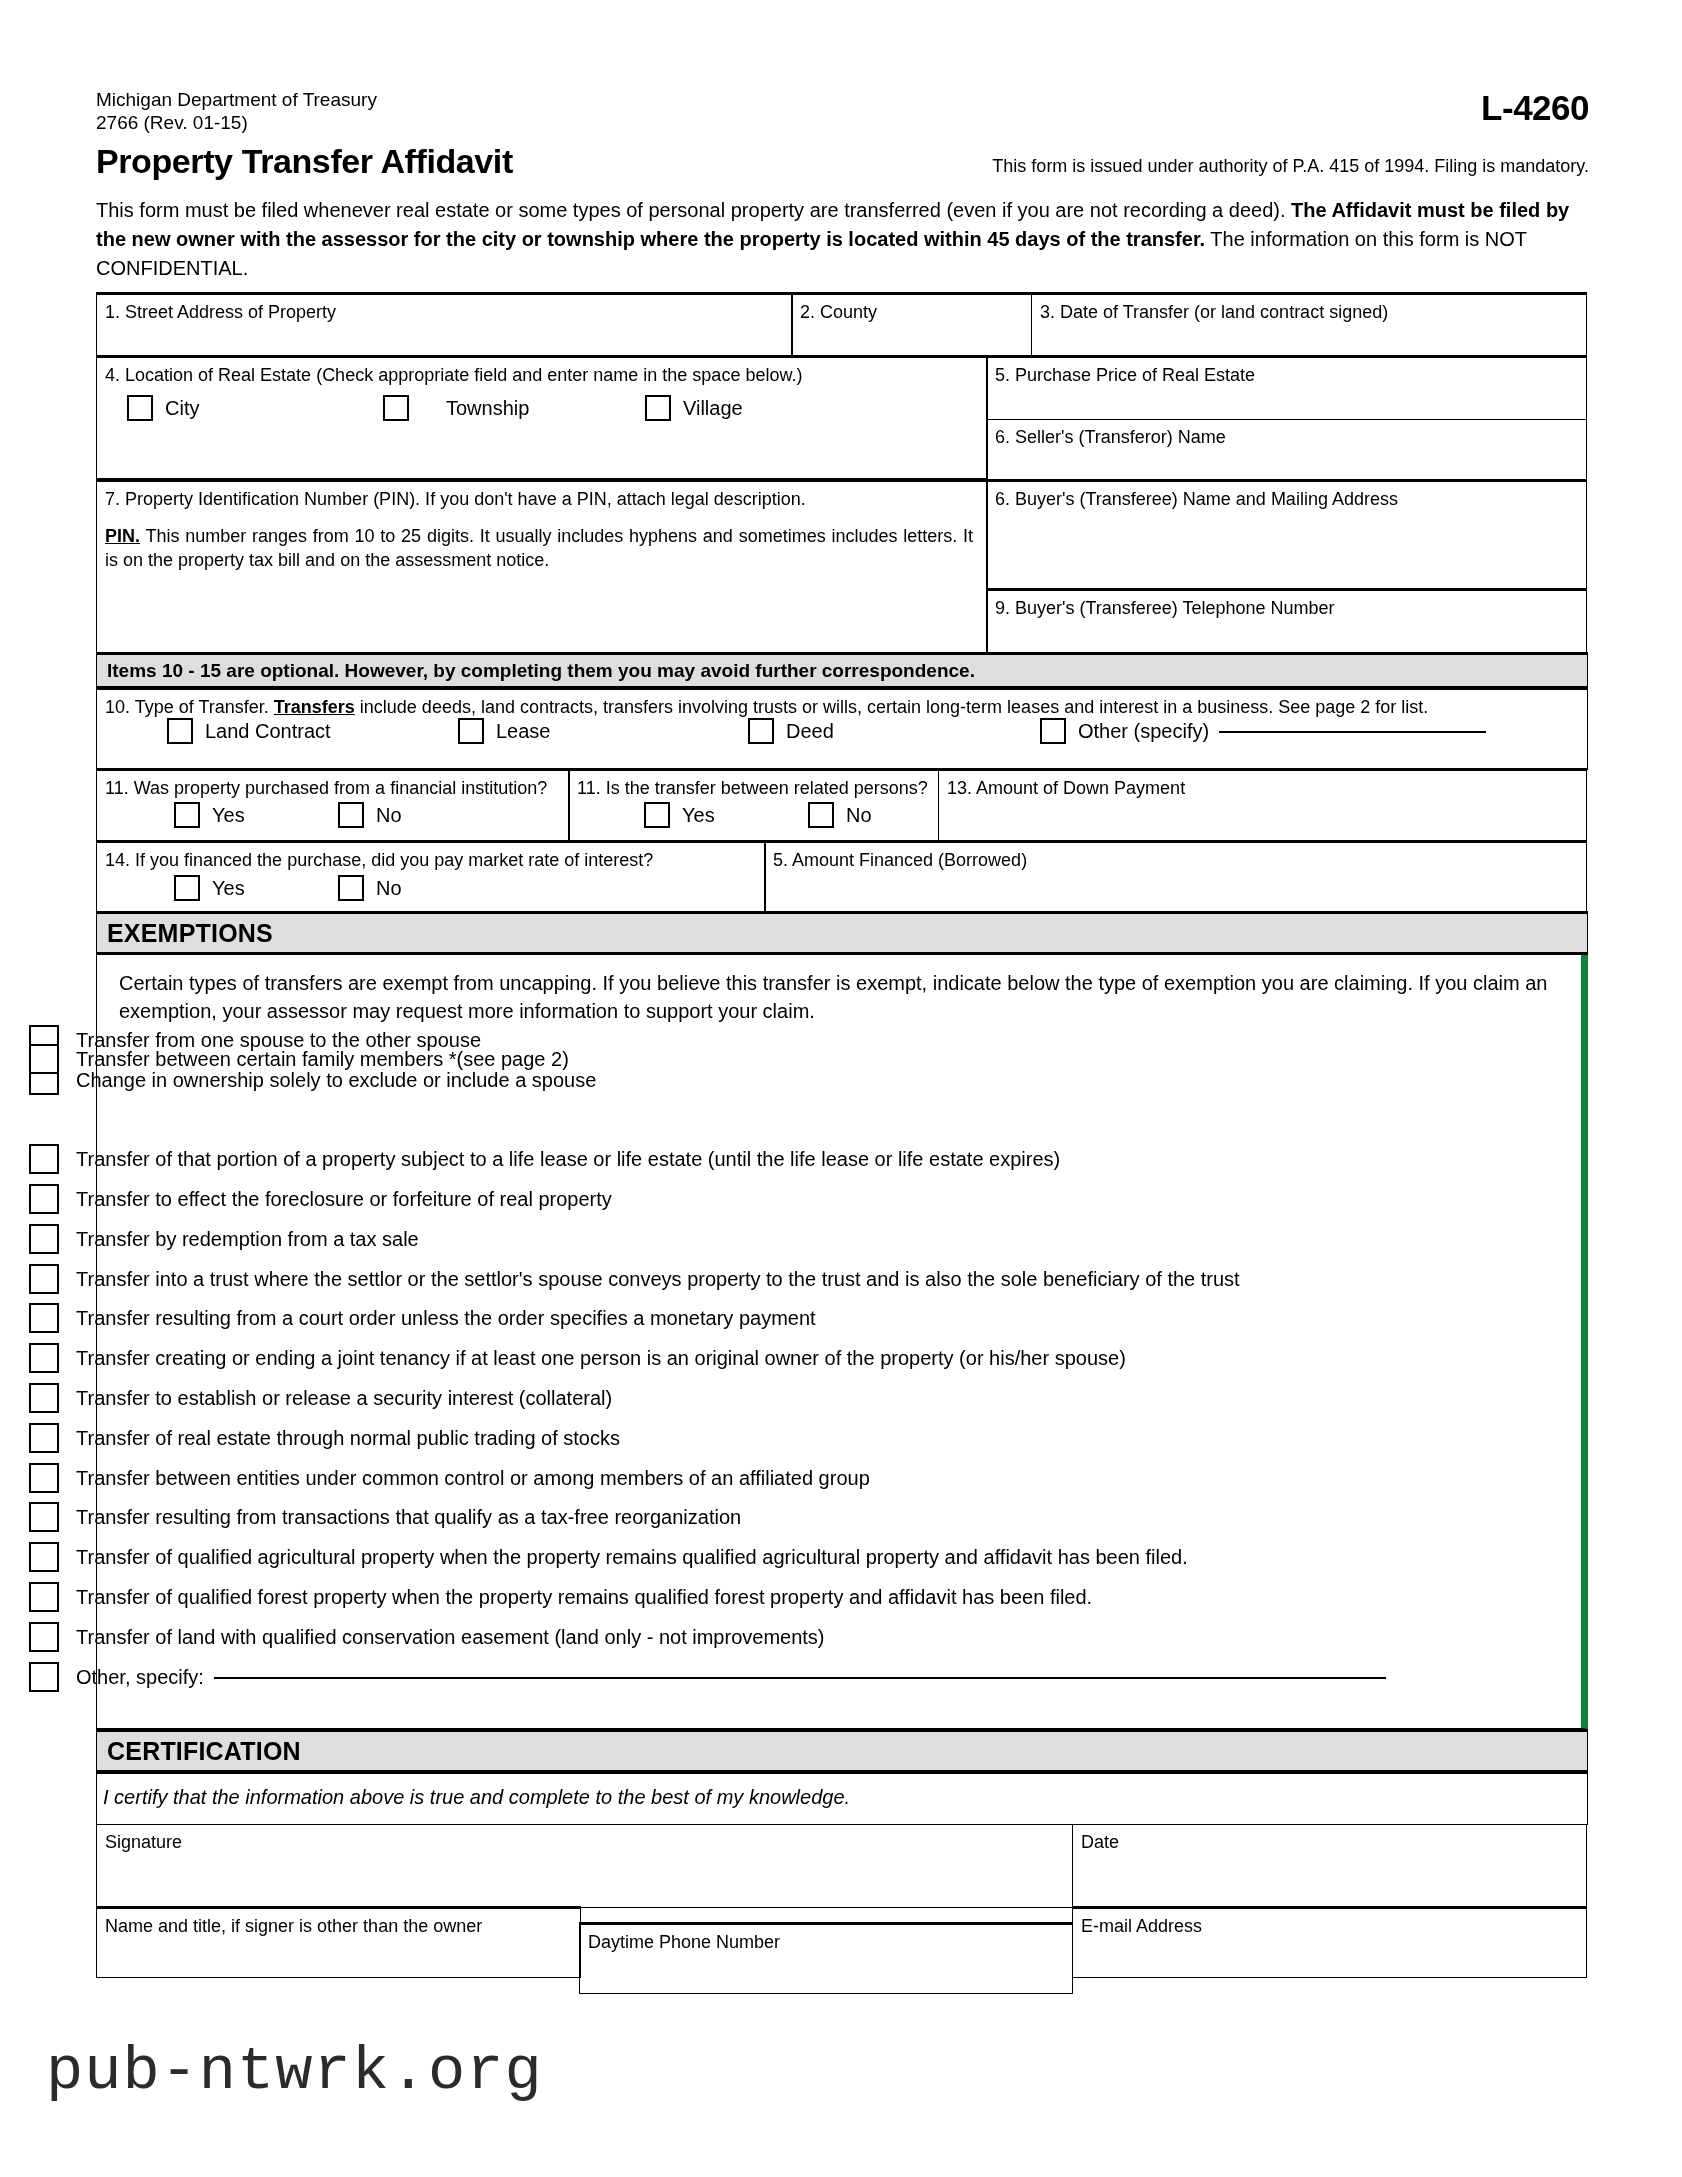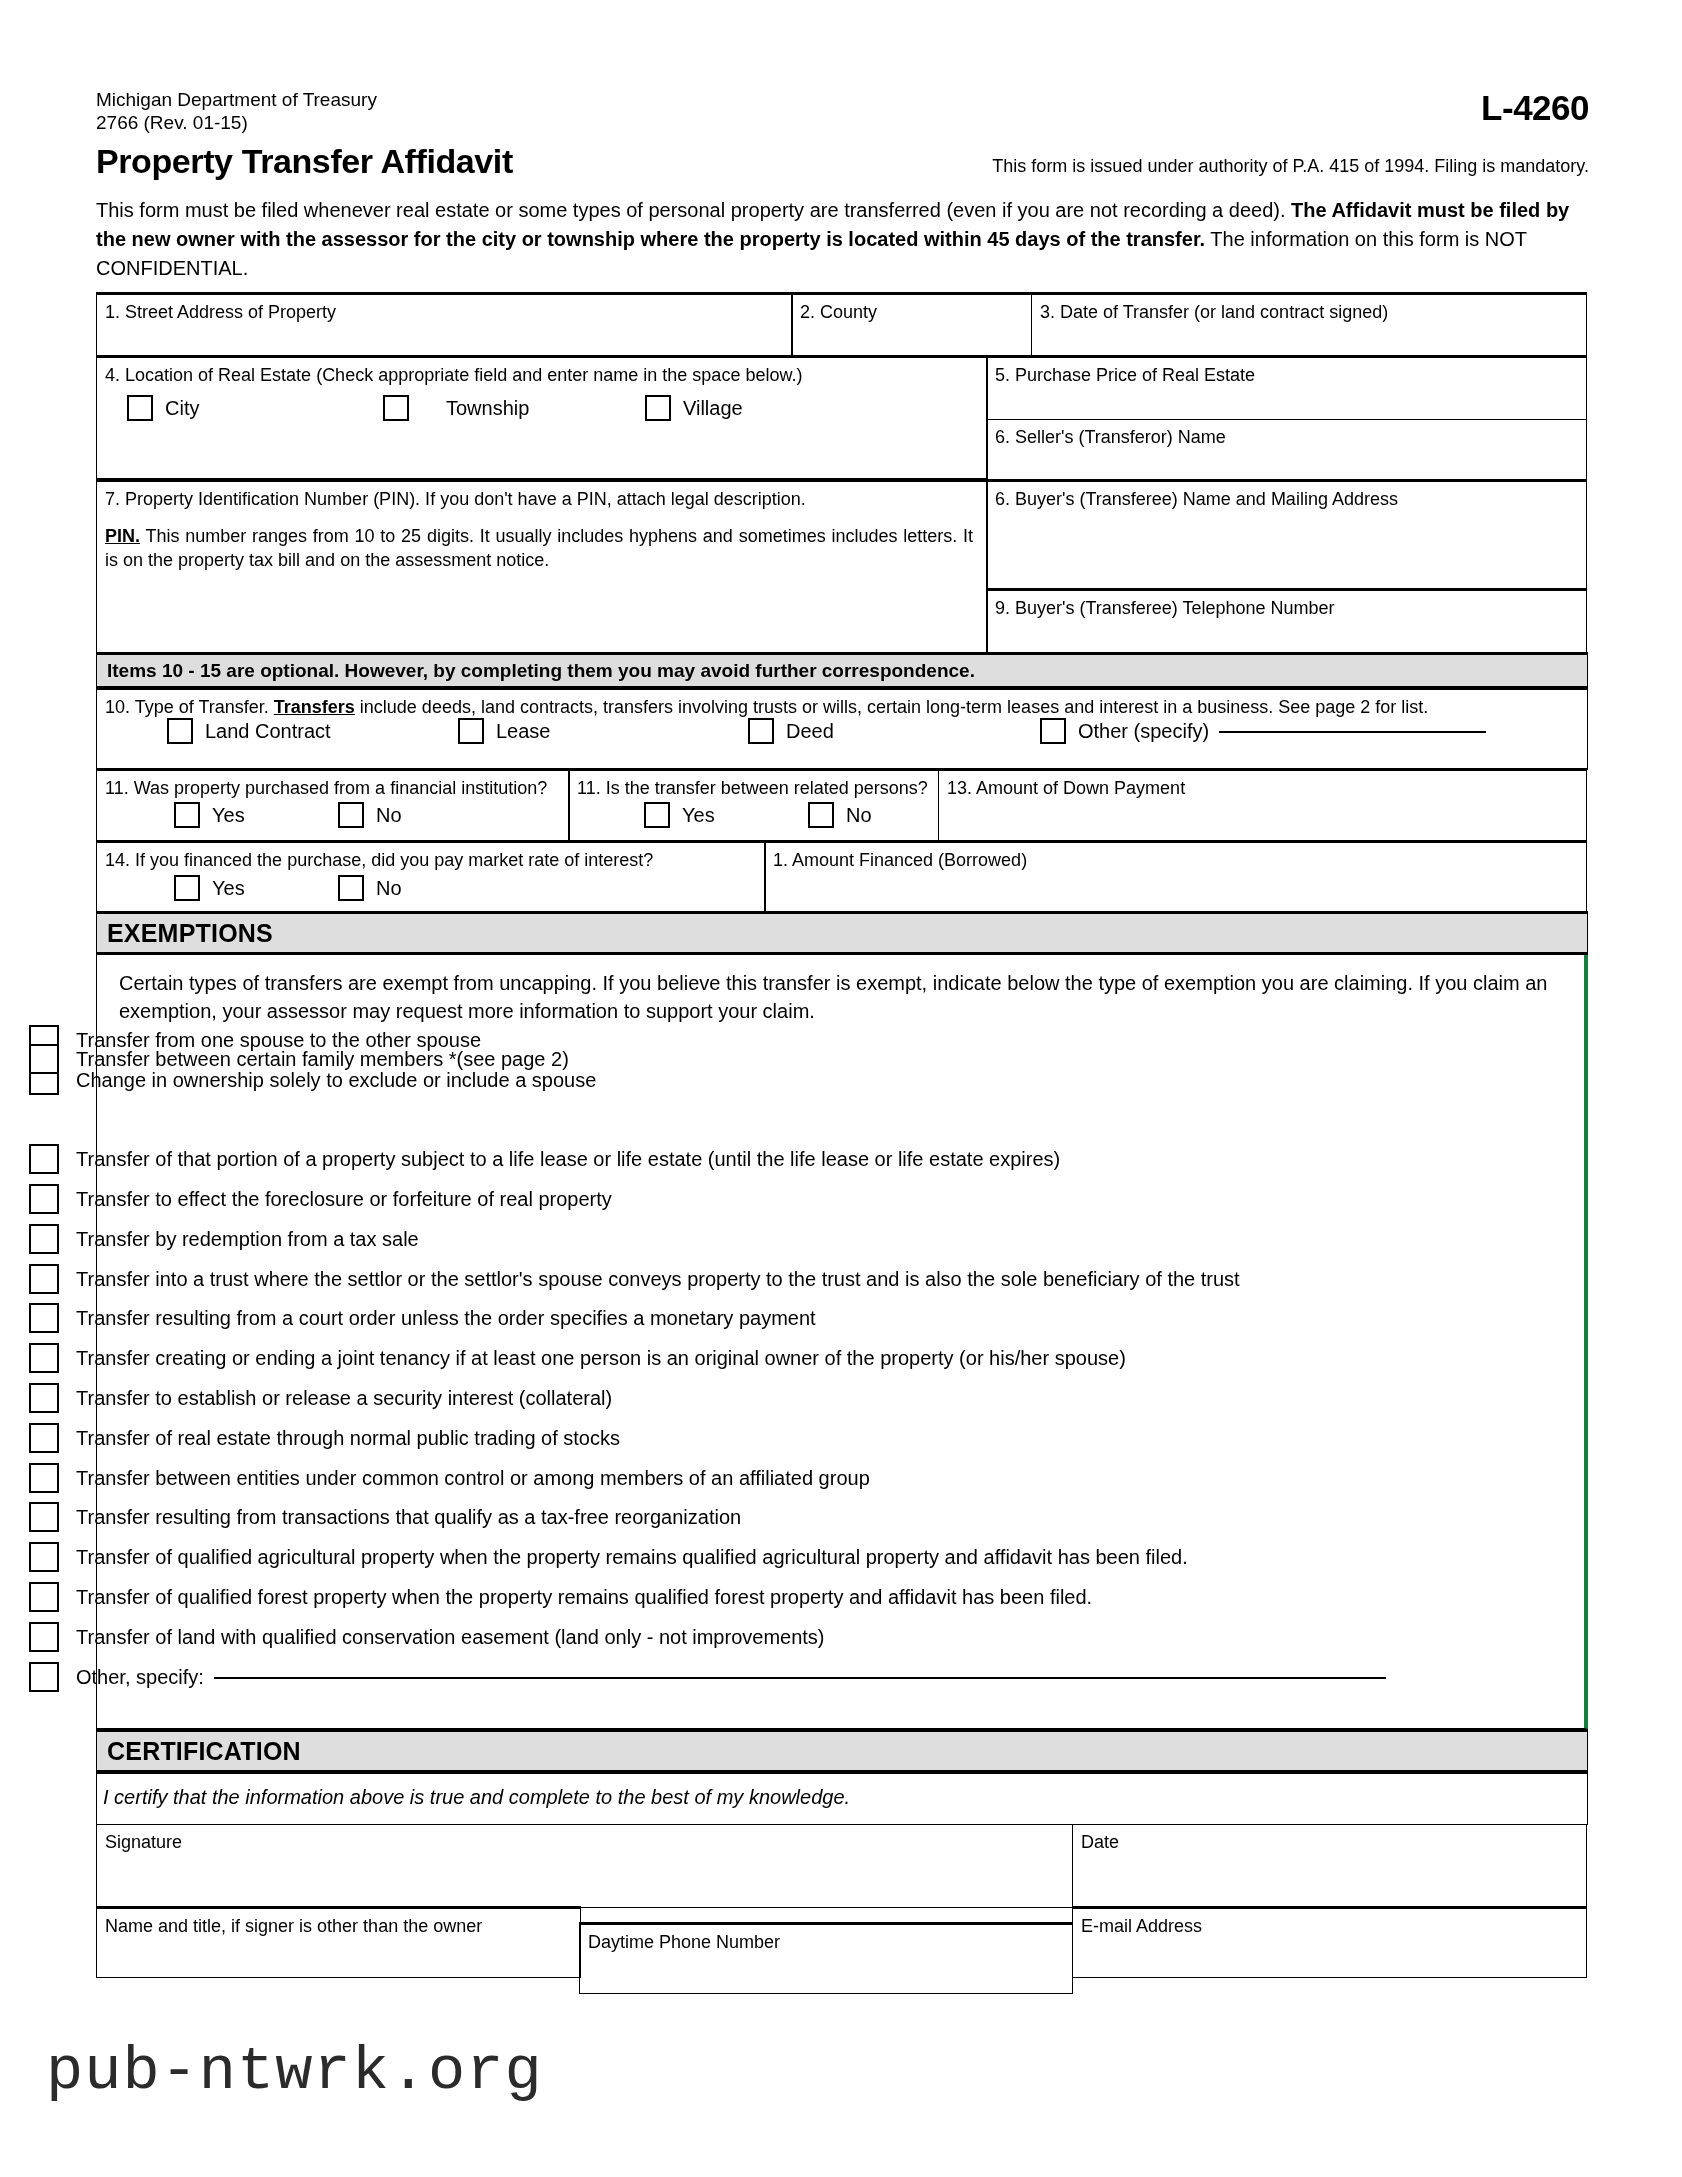--- a/index.html
+++ b/index.html
@@ -122,21 +122,21 @@
     font-weight: bold;
     padding-left: 10px;
     letter-spacing: 0.2px;
   }
 
   
   .exempt-wrap {
     position: absolute;
     box-sizing: border-box;
     border-left: 1px solid #000;
-    border-right: 4px solid #15803d;
+    border-right: 7px solid #15803d;
     border-bottom: 1px solid #000;
   }
   .exempt-intro {
     position: absolute;
     left: 22px; top: 14px;
     width: 1443px;
     font-size: 20px;
     line-height: 28px;
   }
   .ex-item {
@@ -302,21 +302,21 @@
   </div>
   <div class="cbrow" style="left:174px; top:875px;">
     <span class="cb"></span>
     <span>Yes</span>
   </div>
   <div class="cbrow" style="left:338px; top:875px;">
     <span class="cb"></span>
     <span>No</span>
   </div>
   <div class="bx thick-top" style="left:764px; top:840px; width:823px; height:73px;">
-    <div class="lbl">1. Amount Financed (Borrowed)</div>
+    <div class="lbl">5. Amount Financed (Borrowed)</div>
   </div>
 
   <div class="band band-lg" style="left:96px; top:911px; width:1492px; height:44px;">
     <span>EXEMPTIONS</span>
   </div>
 
   <div class="exempt-wrap" style="left:96px; top:955px; width:1492px; height:774px;">
     <div class="exempt-intro">Certain types of transfers are exempt from uncapping. If you believe this transfer is exempt, indicate below the type of exemption you are claiming. If you claim an exemption, your assessor may request more information to support your claim.</div>
   </div>
 

